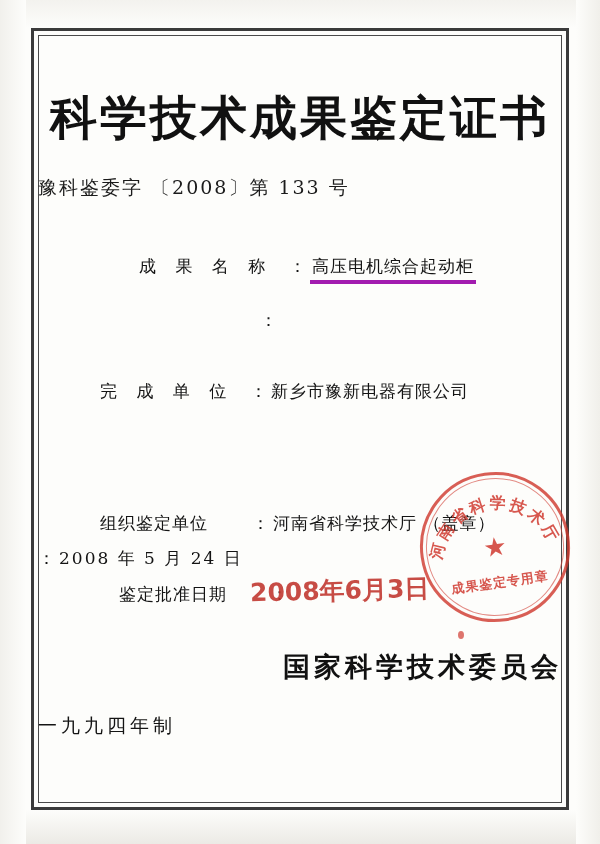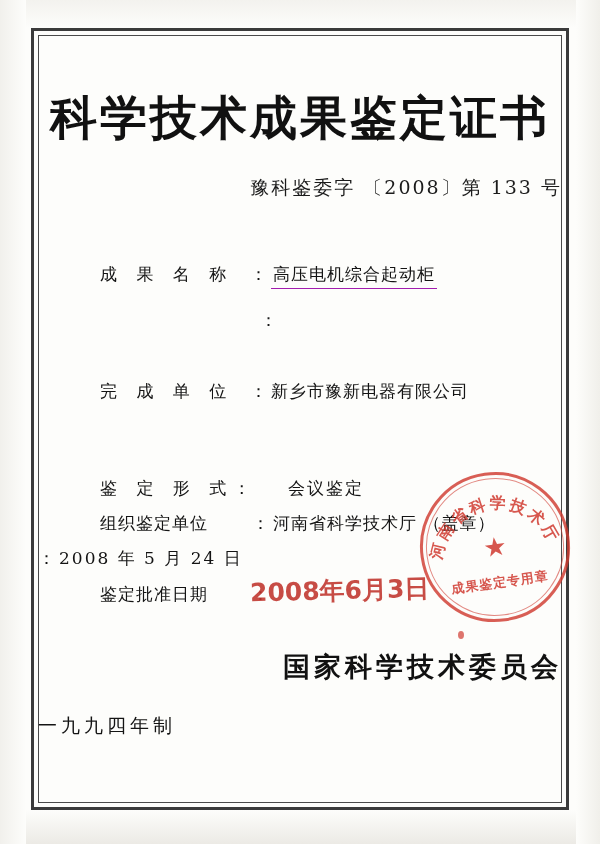--- a/index.html
+++ b/index.html
@@ -86,21 +86,21 @@
     color: #111111;
     white-space: nowrap;
   }
 
   
   .doc-number {
     position: absolute;
     left: 0;
     top: 140px;
     width: 524px;
-    text-align: right;
+    text-align: left;
     font-family: "DejaVu Serif", "Liberation Serif", serif;
     font-size: 19px;
     letter-spacing: 2px;
     color: #1b1b1b;
   }
 
   
   .field {
     position: absolute;
     left: 0;
@@ -115,25 +115,25 @@
     display: inline-block;
     text-align: justify;
     white-space: nowrap;
     letter-spacing: 1px;
   }
   .field .value {
     white-space: nowrap;
     letter-spacing: 1px;
   }
 
-  .field-achievement { top: 228px; }
+  .field-achievement { top: 220px; padding-left: 39px; }
   .field-achievement .label { width: 150px; margin-left: 62px; letter-spacing: 7px; }
   .field-achievement .colon { margin-right: 4px; }
   .field-achievement .value {
-    border-bottom: 1px solid #a21caf;
+    border-bottom: 4px solid #a21caf;
     padding: 0 2px 2px 2px;
   }
 
   .field-colon-orphan {
     position: absolute;
     left: 222px;
     top: 274px;
     font-family: "DejaVu Serif", "Liberation Serif", serif;
     font-size: 17px;
     color: #1a1a1a;
@@ -149,21 +149,21 @@
 
   .field-org { top: 477px; }
   .field-org .label { width: 152px; margin-left: 62px; letter-spacing: 1px; }
   .field-org .colon { margin-right: 4px; }
 
   .field-date { top: 512px; }
   .field-date .label { width: 150px; margin-left: 62px; letter-spacing: 7px; }
   .field-date .colon { margin-right: 4px; }
   .field-date .value { letter-spacing: 2px; }
 
-  .field-approve-date { top: 548px; }
+  .field-approve-date { top: 548px; padding-left: 19px; }
   .field-approve-date .label { width: 152px; margin-left: 62px; letter-spacing: 1px; }
   .field-approve-date .colon { margin-right: 2px; }
 
   
   .stamped-date {
     position: absolute;
     left: 212px;
     top: 539px;
     font-family: "DejaVu Sans", "Liberation Sans", sans-serif;
     font-size: 25px;
@@ -304,24 +304,20 @@
     </div>
 
     <div class="field-colon-orphan">：</div>
 
     <div class="field field-unit">
       <span class="label">完 成 单 位</span>
       <span class="colon">：</span>
       <span class="value">新乡市豫新电器有限公司</span>
     </div>
 
-    <div class="field field-form">
-      <span class="label">鉴 定 形 式：</span>
-      <span class="value">会议鉴定</span>
-    </div>
 
     <div class="field field-org">
       <span class="label">组织鉴定单位</span>
       <span class="colon">：</span>
       <span class="value">河南省科学技术厅 （盖章）</span>
     </div>
 
     <div class="field field-date">
       <span class="colon">：</span>
       <span class="value">2008 年 5 月 24 日</span>

